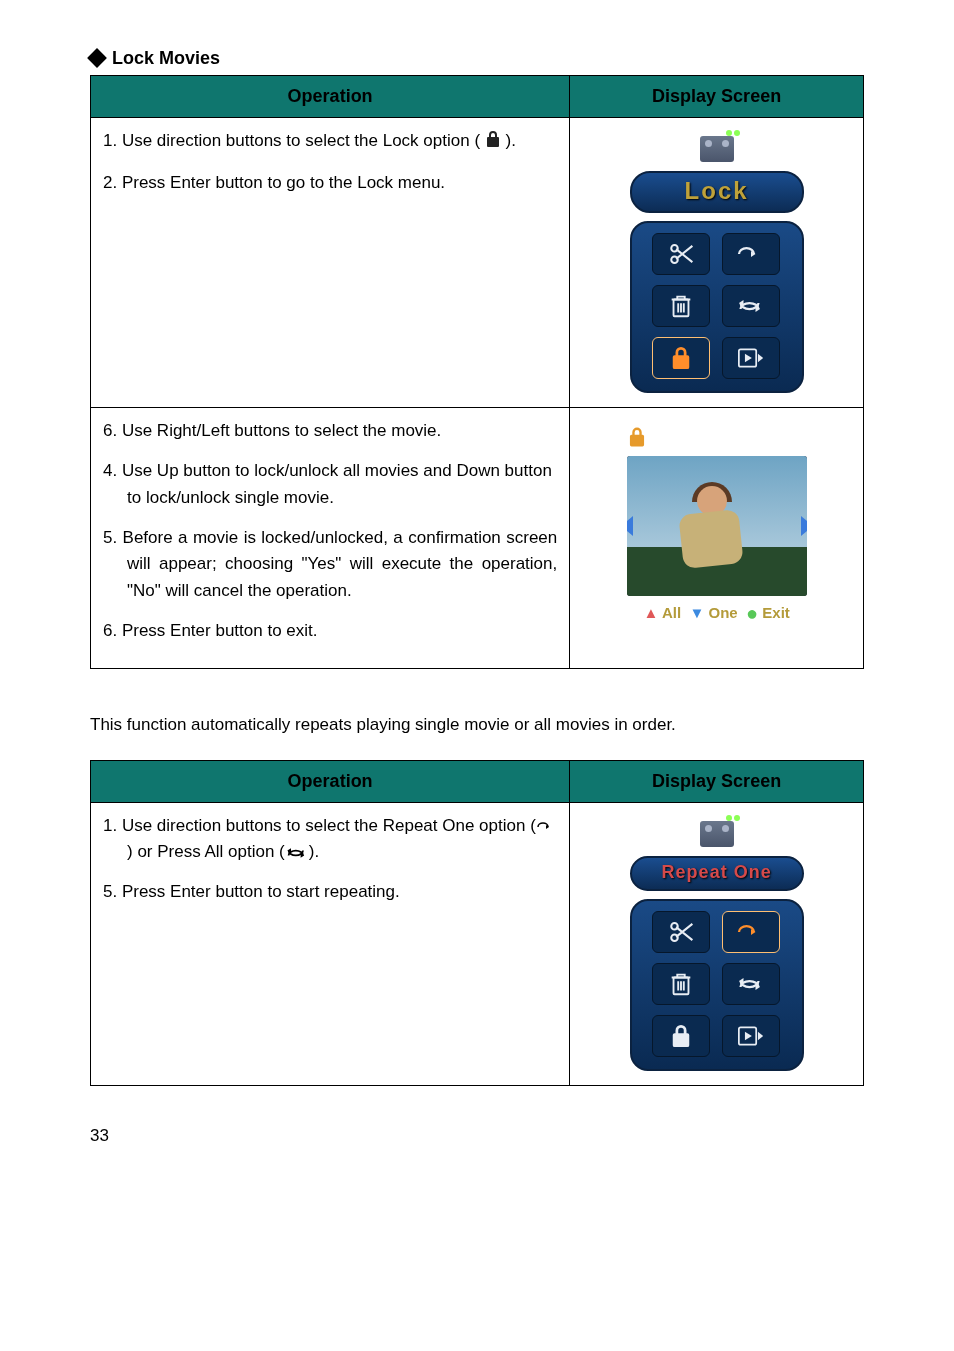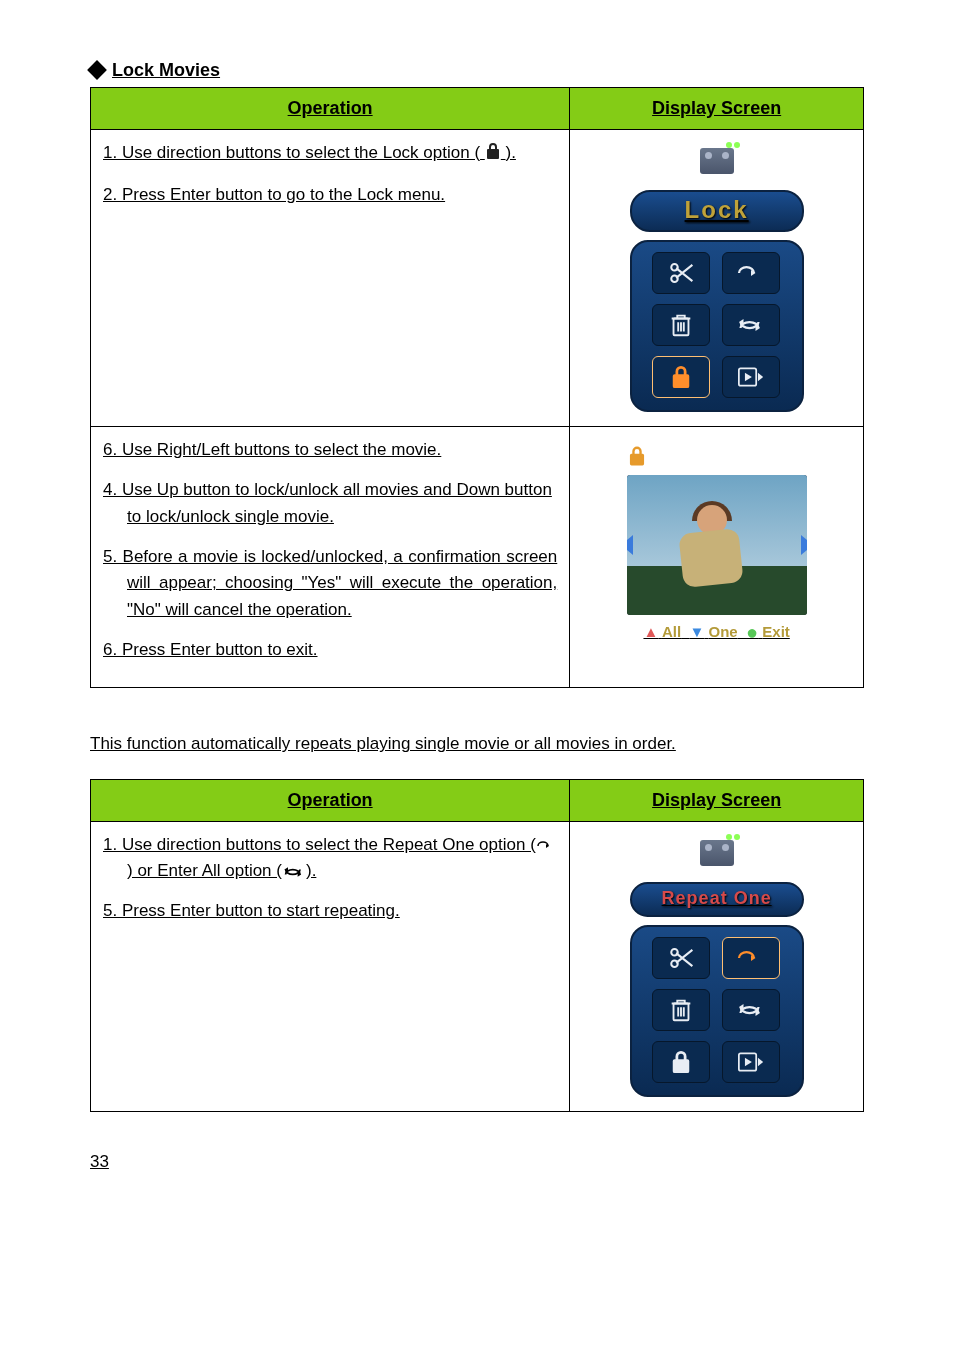--- a/index.html
+++ b/index.html
@@ -3,22 +3,21 @@
 <meta charset="utf-8">
 <style>
   body {
     margin: 0;
     background: #fff;
     font-family: Arial, Helvetica, sans-serif;
     color: #000;
     width: 954px;
   }
   .page {
-    padding: 60px 90px 40px 90px;
-    text-decoration: underline;
+    padding: 48px 90px 40px 90px;
   }
   .section-header {
     font-weight: bold;
     font-size: 18px;
     margin-bottom: 6px;
   }
   .section-header .diamond {
     display: inline-block;
     width: 14px;
     height: 14px;
@@ -41,21 +40,21 @@
   }
   table.manual th, table.manual td {
     border: 1px solid #000;
     padding: 10px 12px;
     vertical-align: top;
   }
   table.manual th {
     font-weight: bold;
     font-size: 18px;
     text-align: center;
-    background: #84cc16;
+    background: #0f766e;
   }
   td.operation {
     width: 62%;
     font-size: 17px;
     line-height: 1.55;
   }
   td.operation p { margin: 0 0 14px 0; }
   td.operation p.sub { padding-left: 24px; text-indent: -24px; }
   td.display {
     width: 38%;
@@ -87,21 +86,21 @@
     position: absolute;
     width: 7px; height: 7px;
     border-radius: 50%;
     background: #aab4c8;
     top: 4px;
   }
   .film-icon::before { left: 5px; }
   .film-icon::after { right: 5px; }
   .film-icon .dot { position:absolute; width:6px;height:6px;border-radius:50%;background:#8cff55; top:-6px; right:-6px; box-shadow:-8px 0 #8cff55; }
   .title-pill {
-    margin: 16px auto 8px;
+    margin: 9px auto 8px;
     width: 170px;
     padding: 4px 0 6px;
     border-radius: 20px;
     background: linear-gradient(#1a4d8f, #0c2c55);
     border: 2px solid #0b2240;
     color: #bfa23a;
     font-weight: bold;
     font-size: 24px;
     font-family: "Arial Black", Arial, sans-serif;
     letter-spacing: 2px;
@@ -322,21 +321,21 @@
         <tr>
       <th>Operation</th>
       <th>Display Screen</th>
     </tr>
     <tr>
       <td class="operation">
         <p class="sub">
           <span>1. Use direction buttons to select the Repeat One option (</span><span class="inline-repeat-one"><svg width="20" height="16" viewBox="0 0 40 24" fill="none" stroke="#000" stroke-width="3">
                   <path d="M4 12a10 8 0 0 1 20 0"></path>
                   <path d="M20 8l6 4-6 4" fill="#000" stroke="none"></path>
-                </svg></span><span>) or Enter All option (</span><span class="inline-repeat-all"><svg width="24" height="16" viewBox="0 0 40 24" fill="none" stroke="#000" stroke-width="3">
+                </svg></span><span>) or Press All option (</span><span class="inline-repeat-all"><svg width="24" height="16" viewBox="0 0 40 24" fill="none" stroke="#000" stroke-width="3">
                   <path d="M6 16a12 8 0 0 1 24 0M30 8a12 8 0 0 1-24 0"></path>
                   <path d="M26 12l6 4-6 4" fill="#000" stroke="none"></path>
                   <path d="M10 12l-6-4 6-4" fill="#000" stroke="none"></path>
                 </svg></span><span>).</span>
         </p>
         <p>5. Press Enter button to start repeating.</p>
       </td>
       <td class="display">
         <div class="screen">
           <div class="film-icon">

